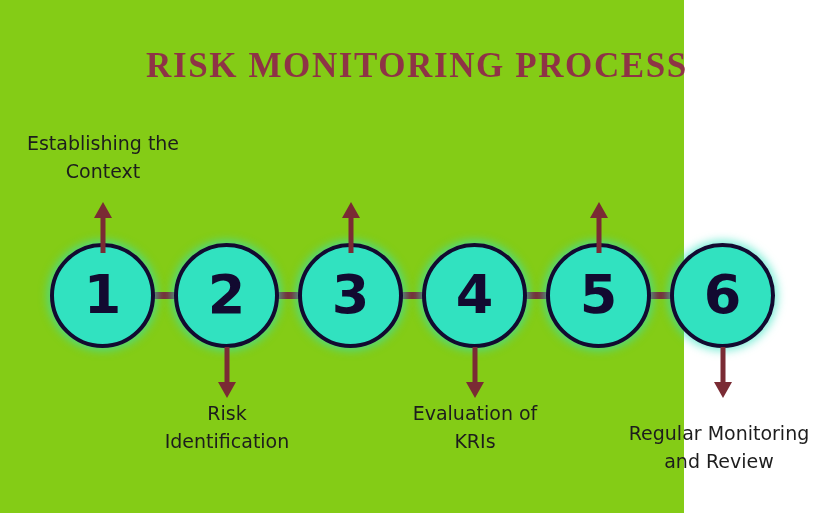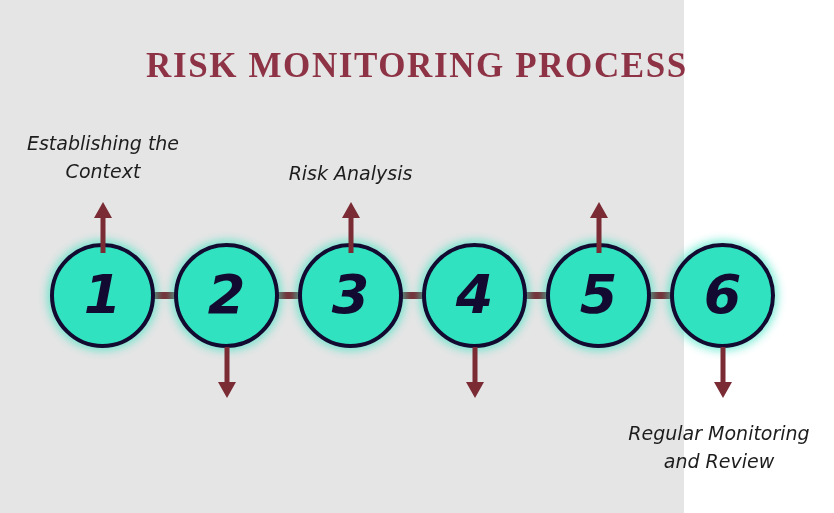--- a/index.html
+++ b/index.html
@@ -11,21 +11,21 @@
     height: 513px;
     background: #ffffff;
     font-family: "Liberation Sans", sans-serif;
     overflow: hidden;
   }
 
   .canvas {
     position: relative;
     width: 684px;
     height: 513px;
-    background: #e5e5e5;
+    background: #84cc16;
   }
 
   
   .title {
     position: absolute;
     left: 0;
     top: 46px;
     width: 834px;
     text-align: center;
     font-family: "Liberation Serif", serif;
@@ -36,21 +36,20 @@
     white-space: nowrap;
   }
 
   
   .track {
     position: absolute;
     left: 0;
     top: 0;
     width: 834px;
     height: 513px;
-    font-style: italic;
   }
 
   .node {
     position: absolute;
     top: 243px;
     width: 105px;
     height: 105px;
   }
 
   .circle {
@@ -142,22 +141,23 @@
     <div class="node" style="left:174px;">
       <div class="circle">
         <span class="circle-num">2</span>
       </div>
     </div>
     <div class="arrow" style="left:215px; top:347px;">
       <svg width="24" height="54" viewBox="0 0 24 54" aria-hidden="true">
         <path d="M12 51 L3 35 L9.5 35 L9.5 0 L14.5 0 L14.5 35 L21 35 Z" fill="#7a2b34"></path>
       </svg>
     </div>
-
-    <div class="label top" style="left:258px; top:160px; width:185px;">Risk Analysis</div>
+    <div class="label bot" style="left:137px; top:400px; width:180px;">Risk
+Identification</div>
+
     <div class="arrow" style="left:339px; top:199px;">
       <svg width="24" height="54" viewBox="0 0 24 54" aria-hidden="true">
         <path d="M12 3 L21 19 L14.5 19 L14.5 54 L9.5 54 L9.5 19 L3 19 Z" fill="#7a2b34"></path>
       </svg>
     </div>
     <div class="node" style="left:298px;">
       <div class="circle">
         <span class="circle-num">3</span>
       </div>
     </div>
@@ -165,20 +165,22 @@
     <div class="node" style="left:422px;">
       <div class="circle">
         <span class="circle-num">4</span>
       </div>
     </div>
     <div class="arrow" style="left:463px; top:347px;">
       <svg width="24" height="54" viewBox="0 0 24 54" aria-hidden="true">
         <path d="M12 51 L3 35 L9.5 35 L9.5 0 L14.5 0 L14.5 35 L21 35 Z" fill="#7a2b34"></path>
       </svg>
     </div>
+    <div class="label bot" style="left:385px; top:400px; width:180px;">Evaluation of
+KRIs</div>
 
     <div class="arrow" style="left:587px; top:199px;">
       <svg width="24" height="54" viewBox="0 0 24 54" aria-hidden="true">
         <path d="M12 3 L21 19 L14.5 19 L14.5 54 L9.5 54 L9.5 19 L3 19 Z" fill="#7a2b34"></path>
       </svg>
     </div>
     <div class="node" style="left:546px;">
       <div class="circle">
         <span class="circle-num">5</span>
       </div>

